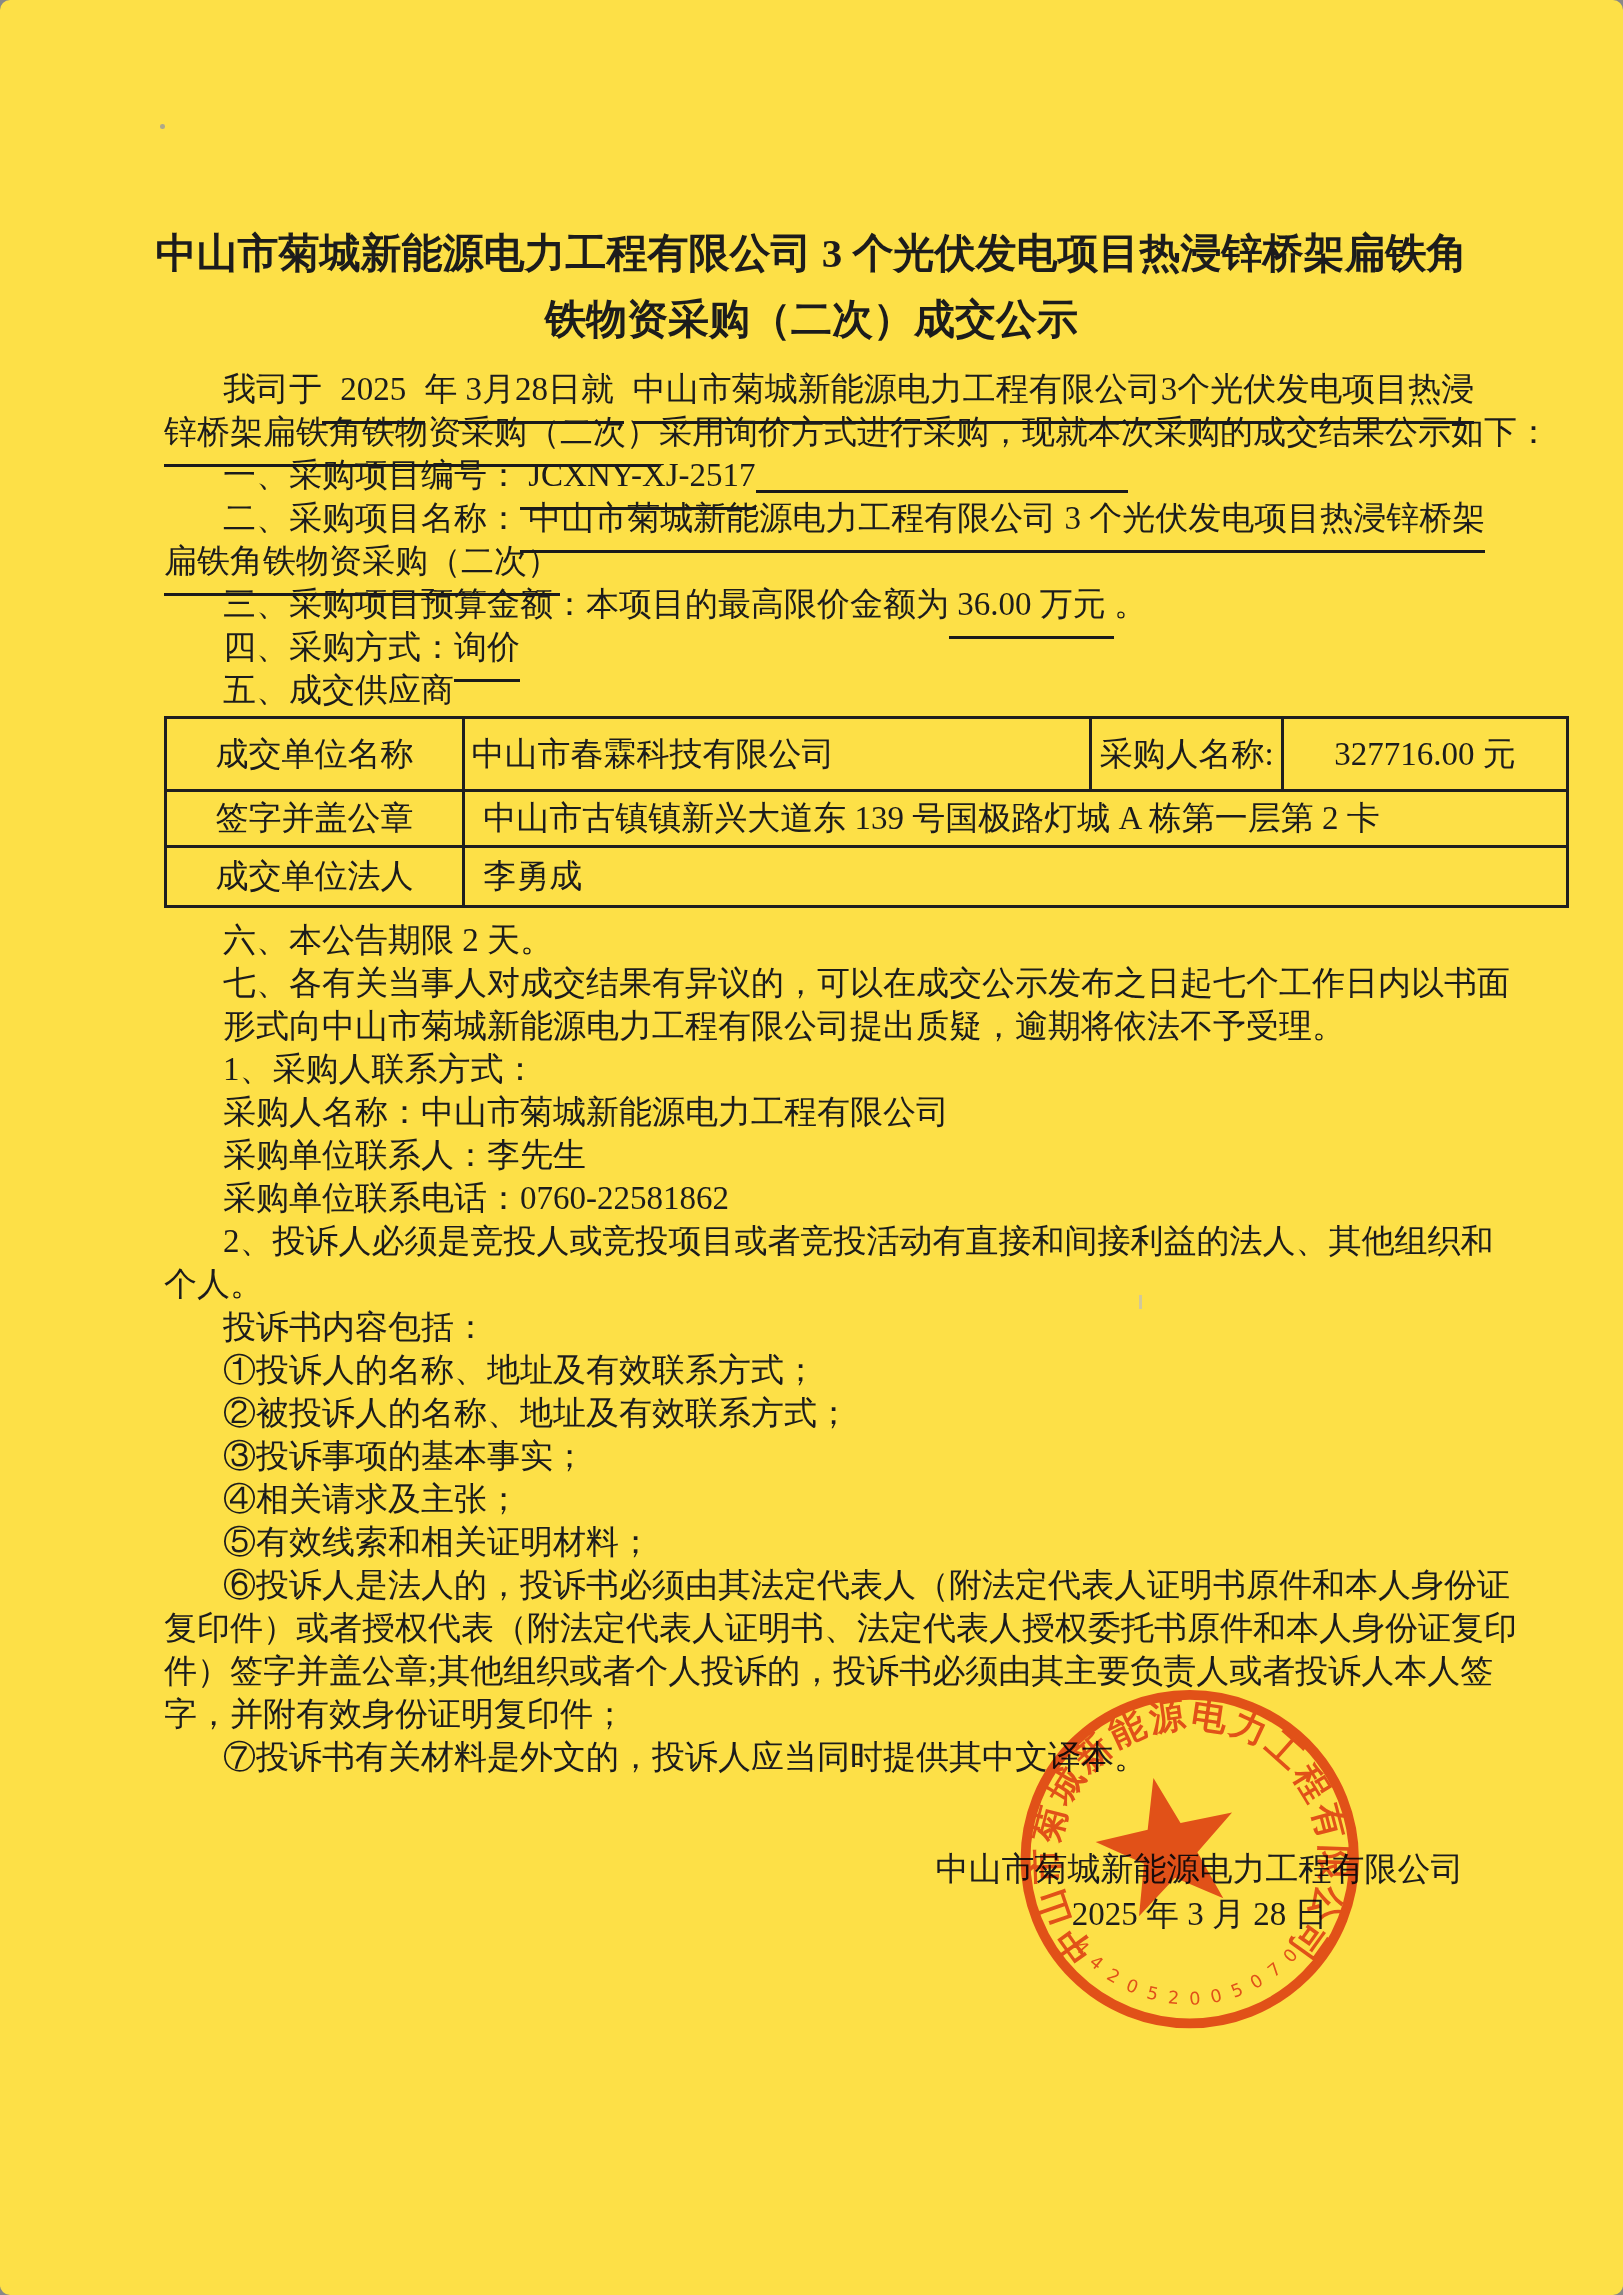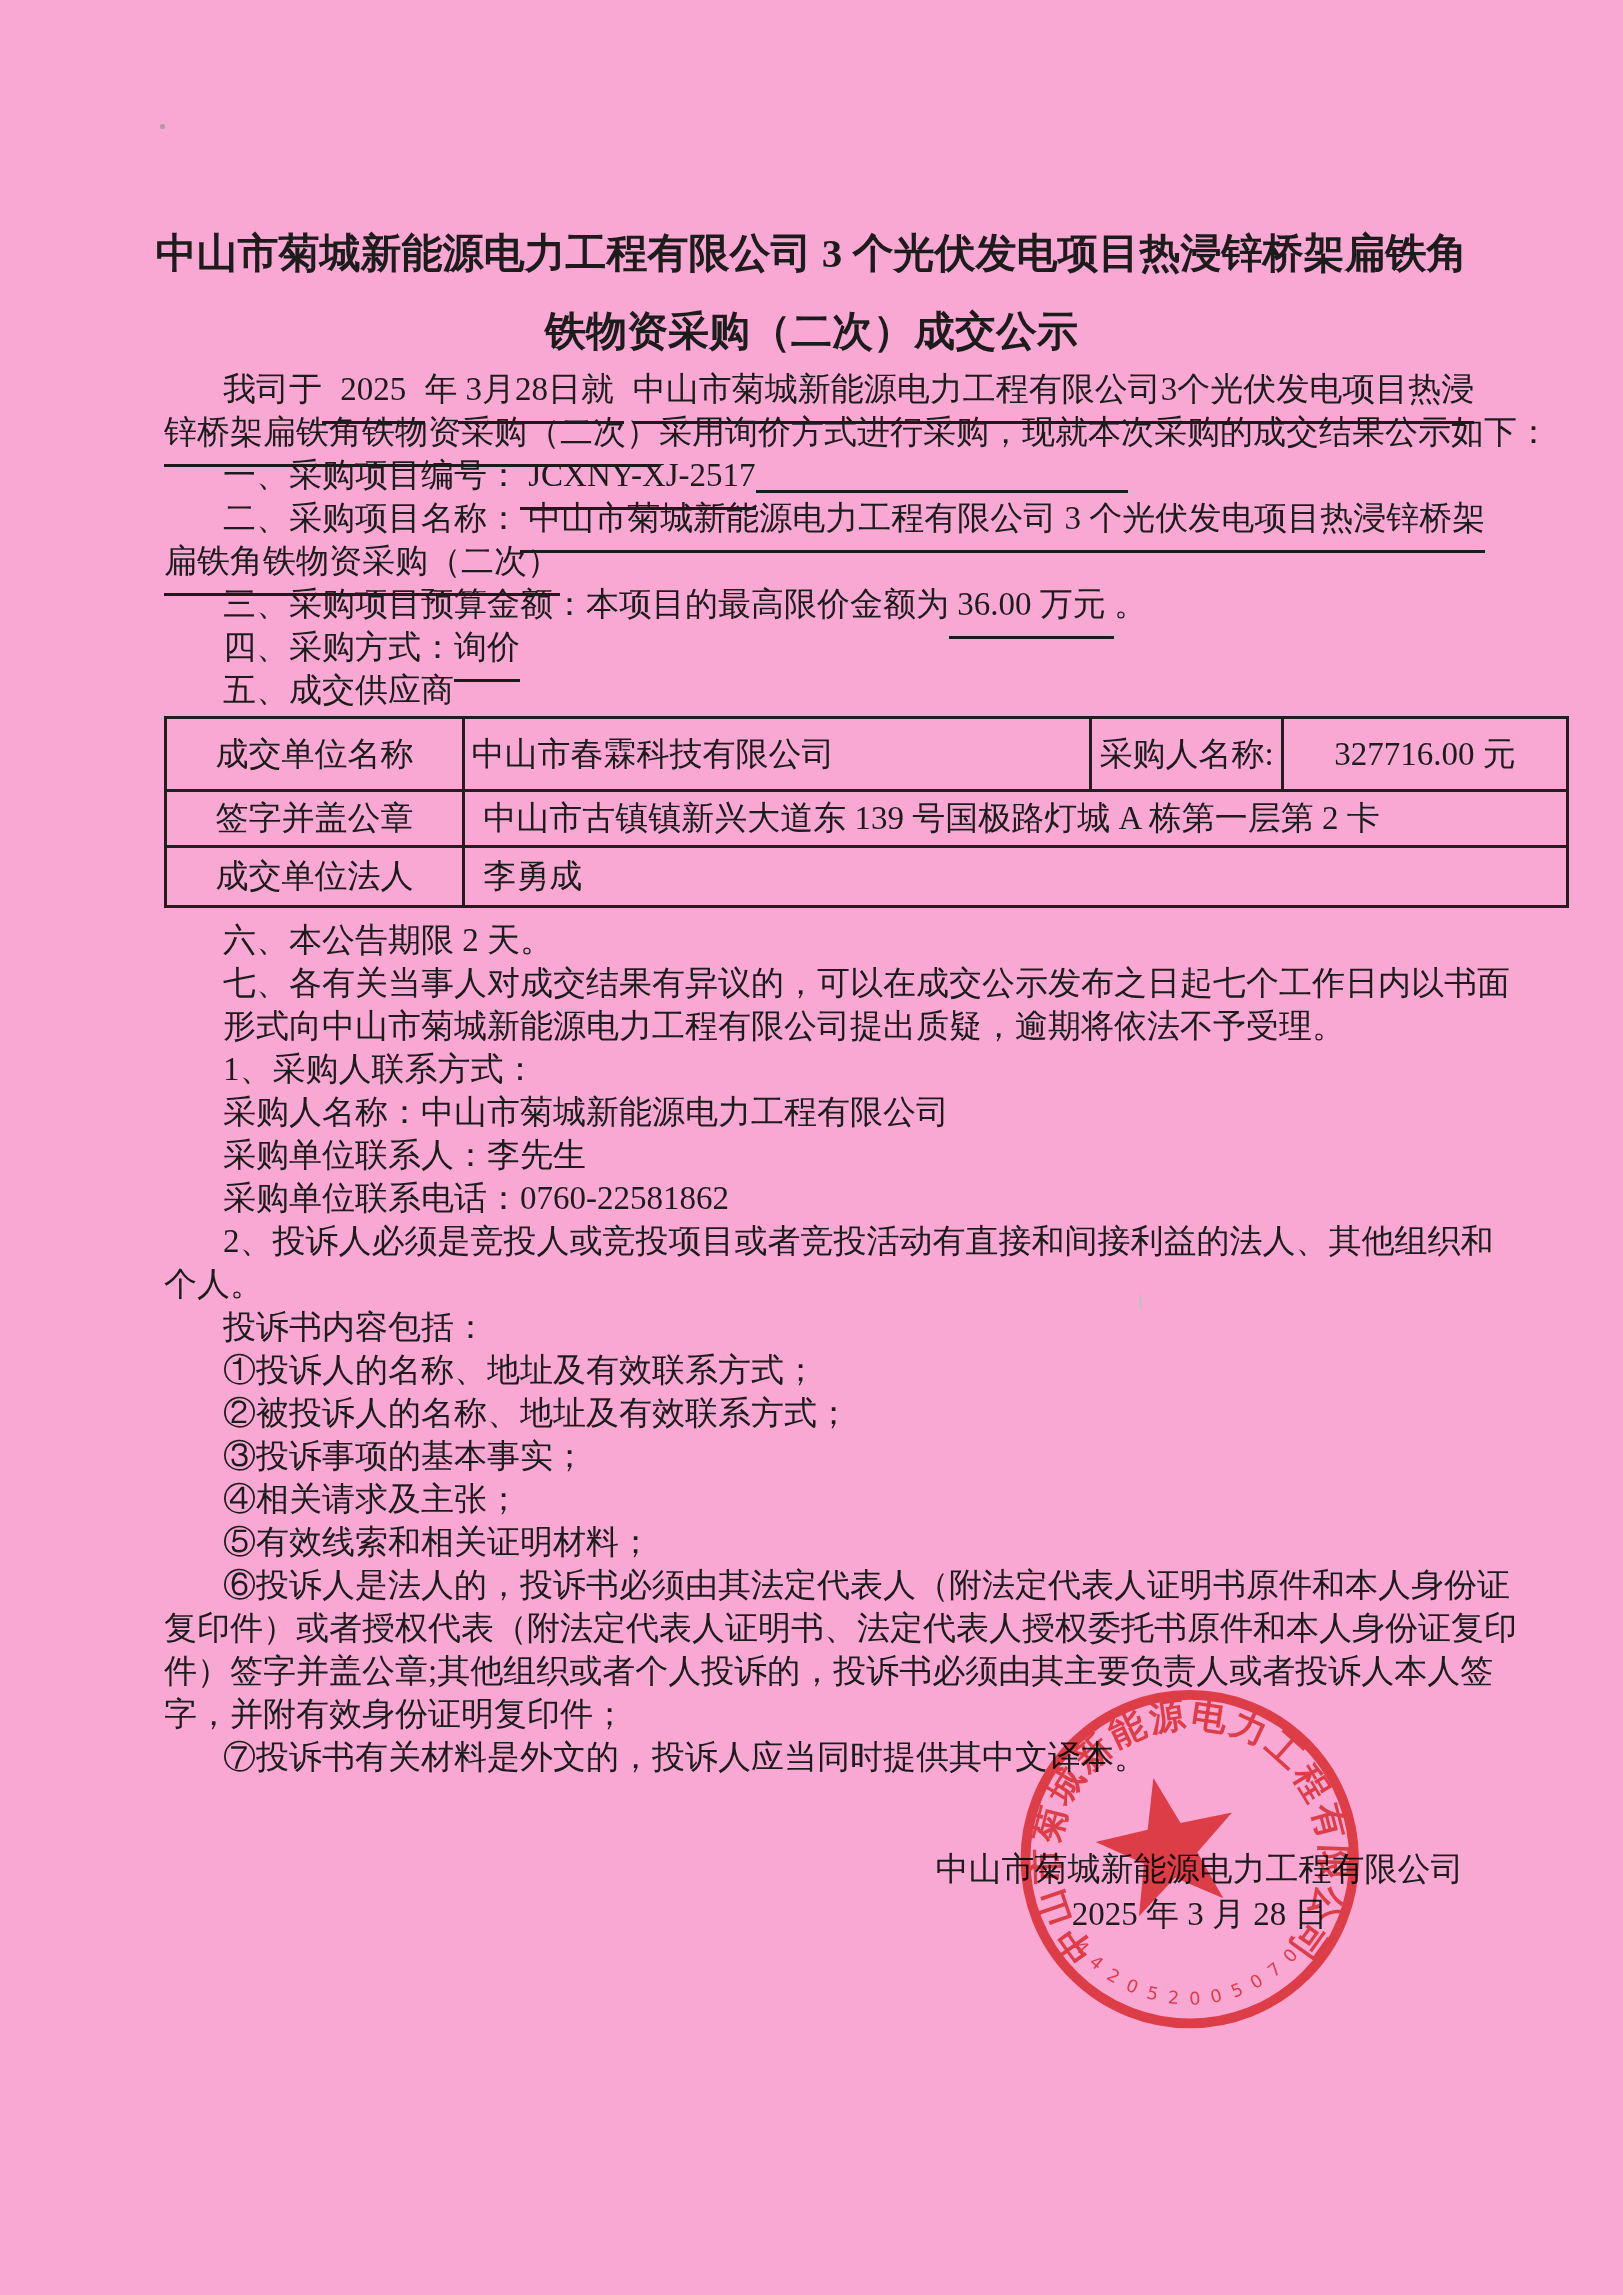--- a/index.html
+++ b/index.html
@@ -1,24 +1,25 @@
 <!DOCTYPE html>
 <html style="font-size:10.5px"><head>
 <meta charset="utf-8">
 <style>
   html,body{margin:0;padding:0;background:#888;}
   .page{
-    position:relative; width:1623px; height:2295px; background:#f9a8d4;
+    position:relative; width:1623px; height:2295px; background:#fde047;
     font-family:"Liberation Serif","DejaVu Serif",serif; color:#1c1c1c;
     overflow:hidden;
+    border-radius:10px;
   }
   .title1{position:absolute; top:230px; left:0; width:1623px; text-align:center;
     font-size:41px; font-weight:bold; line-height:46px; white-space:nowrap;}
   .title2{position:absolute; top:296px; left:0; width:1623px; text-align:center;
-    font-size:41px; font-weight:bold; line-height:46px; white-space:nowrap;margin-top:12px;}
+    font-size:41px; font-weight:bold; line-height:46px; white-space:nowrap;}
   .body{position:absolute; top:368px; left:164px; width:1384px; font-size:33px;}
   .line{height:43px; line-height:43px; white-space:nowrap;}
   .ind{padding-left:59px;}
   .u{border-bottom:3.3px solid #1b1b1b; padding-bottom:14px;margin-top:16px;}
   .pad1{padding-left:18.3px; padding-right:18.3px;}
   .pad2{padding-left:7.9px; padding-right:10.5px;}
   .ublank{display:inline-block; width:372px; border-bottom:3.3px solid #1b1b1b;
     height:26px; vertical-align:-6.5px;}
   table.deal{border-collapse:collapse; width:1384px; margin-top:4px; margin-bottom:10.5px;
     table-layout:fixed;}

